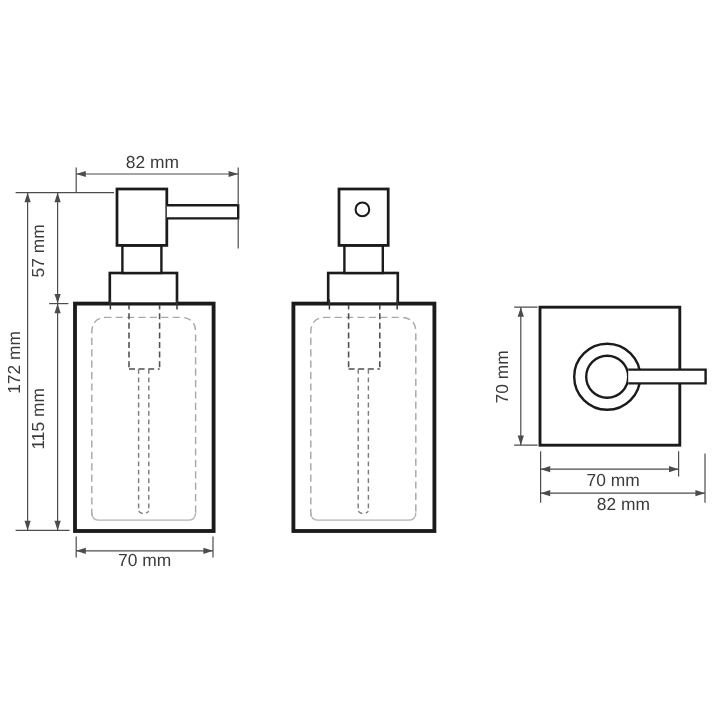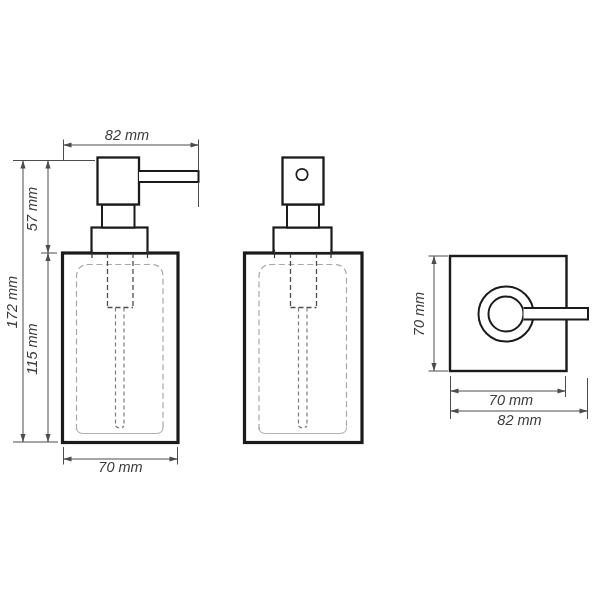--- a/index.html
+++ b/index.html
@@ -2,21 +2,20 @@
 <html><head>
 <meta charset="utf-8">
 <style>
   html,body{margin:0;padding:0;background:#ffffff;}
   .stage{
     position:relative;
     width:600px;height:600px;
     background:#ffffff;
     font-family:"Liberation Sans", sans-serif;
     overflow:hidden;
-    font-style:italic;
   }
   svg{position:absolute;left:0;top:0;}
   .dim-text{
     font-family:"Liberation Sans", sans-serif;
     font-size:14.5px;
     fill:#3b3b3b;
   }
 </style>
 </head>
 <body>

